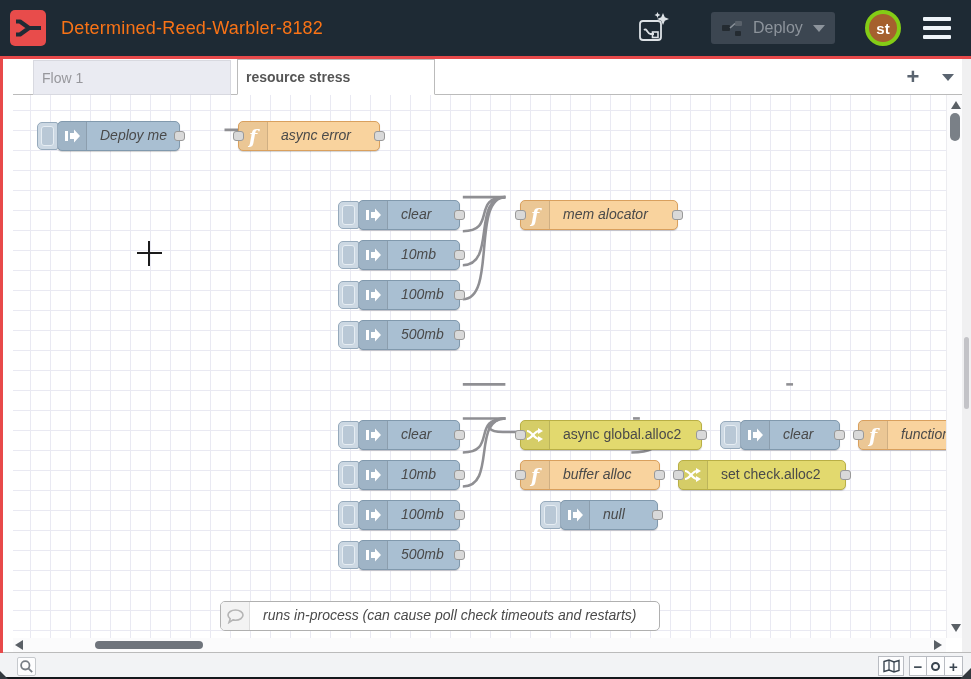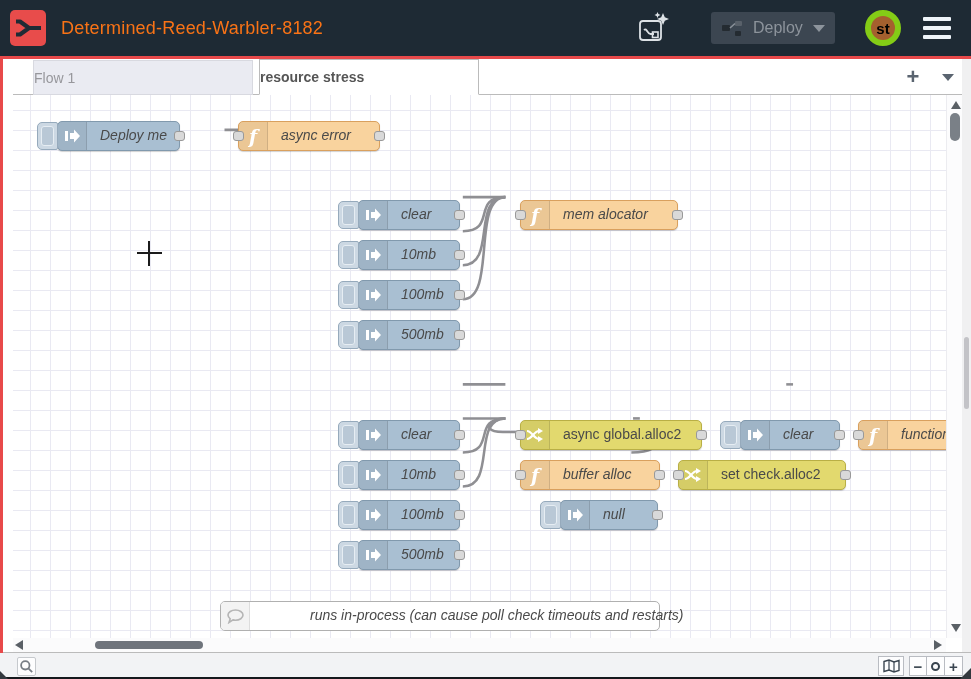--- a/index.html
+++ b/index.html
@@ -14,34 +14,34 @@
   #app-title { margin-left:15px; font-size:18px; color:#f97316; letter-spacing:.2px;
     flex:1 1 auto; white-space:nowrap; }
   #ai-btn { width:36px; height:34px; display:flex; align-items:center; justify-content:center;
     cursor:pointer; }
   #deploy-btn { margin-left:40px; height:32px; width:124px; background:#3c4651; border-radius:3px;
     display:flex; align-items:center; padding:0 10px; color:#8d949c; font-size:16px; }
   #deploy-btn .dep-label { margin-left:10px; }
   #deploy-caret { margin-left:auto; width:0; height:0; border-left:6px solid transparent;
     border-right:6px solid transparent; border-top:7px solid #8d949c; }
   #avatar { margin-left:30px; width:36px; height:36px; border-radius:50%; background:#a5602e;
-    border:6px solid #84cc16; color:#000000; font-weight:bold; font-size:15px;
+    border:4px solid #84cc16; color:#ffffff; font-weight:bold; font-size:15px;
     display:flex; align-items:center; justify-content:center; }
   #menu-btn { margin-left:22px; width:28px; height:26px; display:flex; flex-direction:column;
     justify-content:space-between; padding:2px 0; cursor:pointer; }
   #menu-btn span { display:block; height:4px; border-radius:1px; background:#eef4f9; }
 
   
   #red-top { position:absolute; left:0; top:56px; width:971px; height:3px; background:#e8494a; z-index:19; }
   #red-left { position:absolute; left:0; top:56px; width:3px; height:597px; background:#e8494a; z-index:19; }
 
   
   #tabbar { position:absolute; left:13px; top:59px; width:949px; height:36px; background:#fff;
     border-bottom:1px solid #bbb; display:flex; align-items:flex-end; z-index:5; }
-  .tab { height:35px; line-height:34px; width:220px; padding-left:0; font-size:14px;
+  .tab { height:35px; line-height:34px; width:198px; padding-left:8px; font-size:14px;
     margin-bottom:-1px; border:1px solid #d8d9e0; background:#eaebf2; color:#97979c;
     white-space:nowrap; overflow:hidden; cursor:pointer; }
   .tab.first { margin-left:20px; }
   .tab.active { height:36px; line-height:35px; background:#fff; border-color:#bbb;
     border-bottom-color:#fff; color:#555; font-weight:bold; margin-left:6px; z-index:6; }
   #tabbar-controls { position:absolute; right:8px; top:0; height:36px; display:flex;
     align-items:center; gap:16px; }
   #tab-add { font-size:22px; font-weight:bold; color:#5a6470; width:26px; text-align:center;
     line-height:34px; cursor:pointer; }
   #tab-menu-caret { width:0; height:0; border-left:6px solid transparent;
@@ -65,21 +65,21 @@
   .node.lbl-italic .nlabel { font-style:italic; }
   .node .fglyph { font-family:"DejaVu Serif", serif; font-style:italic; font-weight:bold;
     color:#fff; font-size:19px; line-height:1; }
   .port { position:absolute; width:11px; height:10px; background:#d9d9d9; border:1px solid #999;
     border-radius:3px; top:9px; z-index:3; cursor:crosshair; }
   .port.in { left:-6px; } .port.out { right:-6px; }
   .inject-btn { position:absolute; left:-21px; top:0px; width:21px; height:28px;
     background:#ccd8e3; border:1px solid #96aabc; border-radius:5px 2px 2px 5px; cursor:pointer; }
   .inject-btn i { position:absolute; left:3px; right:3px; top:3px; bottom:3px; display:block;
     background:#b9c8d6; border:1px solid #e6edf3; border-radius:3px; }
-  .node.comment { box-shadow:none;gap:47px; }
+  .node.comment { box-shadow:none; }
   .node.comment .nicon { background:#f3f3f3; border-right:1px solid #ddd; }
 
   #cursor-crosshair { position:absolute; z-index:4; pointer-events:none; }
   #cursor-crosshair .h { position:absolute; left:-12px; top:-1px; width:25px; height:2px; background:#1b1b1b; }
   #cursor-crosshair .v { position:absolute; left:-1px; top:-12px; width:2px; height:25px; background:#1b1b1b; }
 
   
   #vscroll { position:absolute; left:946px; top:95px; width:16px; height:543px;
     background:#fcfcfd; border-left:1px solid #ececf0; z-index:6; }
   #vscroll .arrow-up { position:absolute; left:4px; top:6px; width:0; height:0;

